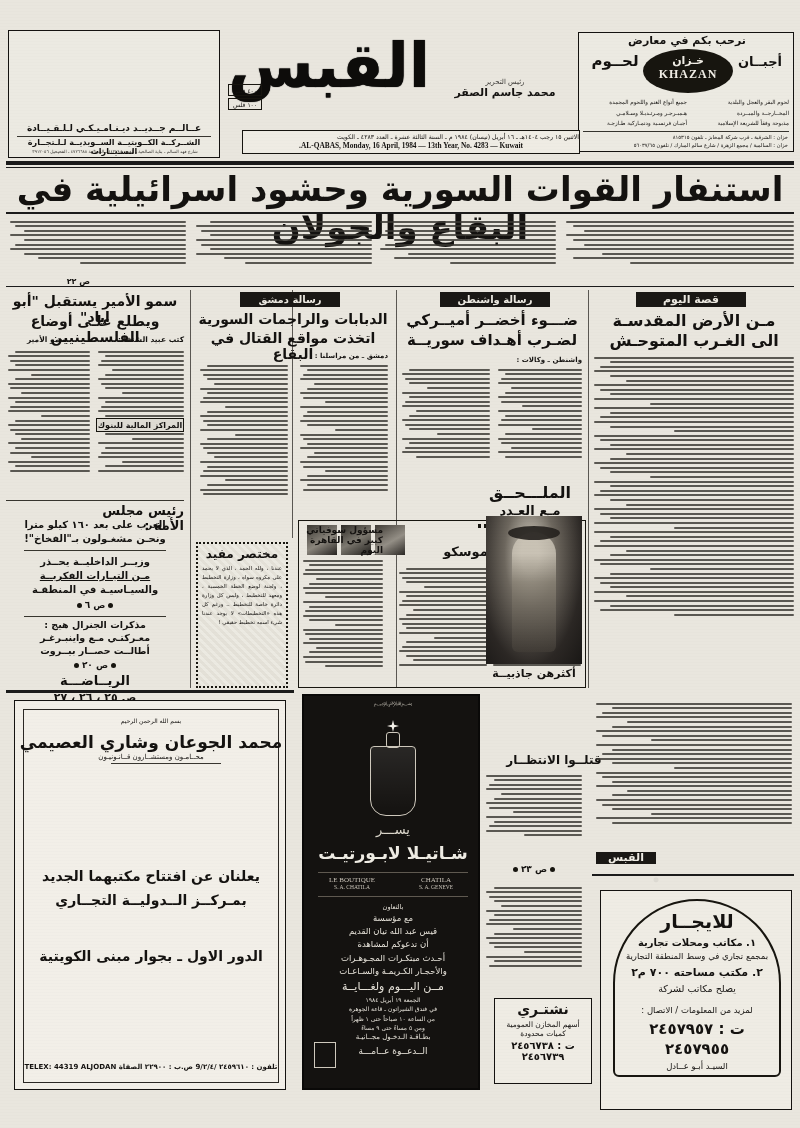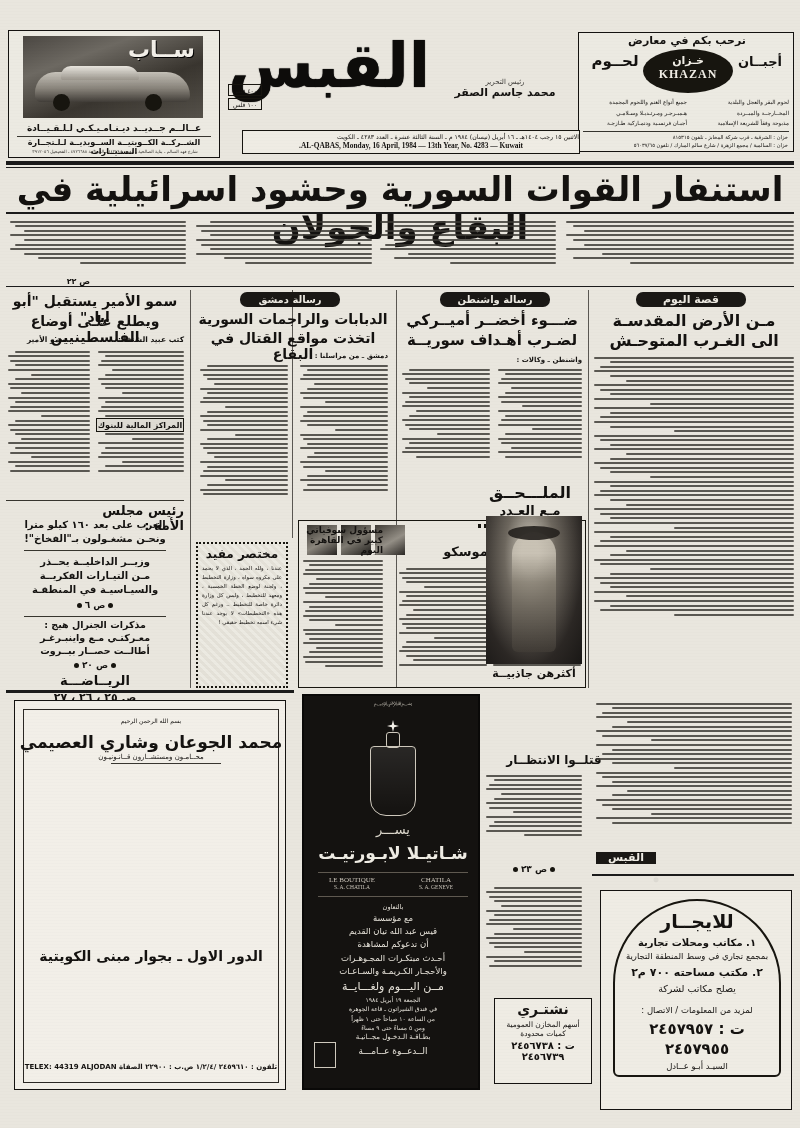--- a/index.html
+++ b/index.html
@@ -28,43 +28,33 @@
      font-size:62px;line-height:.9;text-shadow:0 0 1px #000;}
   .adbox{border:1px solid #141210;background:#eceae2;}
   .photo{background:#2a2724;}
   
   .body-lines{overflow:hidden;}
   .body-lines i{display:block;height:2px;background:#3b3833;margin:2.6px 0;opacity:.82;border-radius:1px;}
   .body-lines i.s1{width:100%}.body-lines i.s2{width:92%}.body-lines i.s3{width:97%}
   .body-lines i.s4{width:84%}.body-lines i.s5{width:72%}.body-lines i.s6{width:60%}
   .colrule{position:absolute;width:1px;background:#2a2723;opacity:.75;}
   .kicker{background:#1a1815;color:#ece9e1;text-align:center;font-weight:bold;
-     letter-spacing:1px;border-radius:7px;}
+     letter-spacing:1px;}
   .dateline{border:1px solid #16140f;text-align:center;background:#efece4;}
   .dateline .en{font-family:"Liberation Serif",serif;font-weight:bold;}
   .dot{display:inline-block;width:5px;height:5px;border-radius:50%;background:#17150f;vertical-align:middle;margin:0 3px;}
   .sep{height:1px;background:#17150f;opacity:.85;}
   .smcap{font-size:8px;}
 </style>
 </head>
 <body>
 
 <div id="page">
 
   <div class="px adbox" style="left:8px;top:30px;width:212px;height:128px;padding:3px;">
-    <div class="px photo" style="left:14px;top:5px;width:180px;height:82px;
-         background:linear-gradient(160deg,#4b4742 0%,#6d6962 28%,#39352f 62%,#55514a 100%);">
-      <div class="px" style="left:12px;top:36px;width:155px;height:30px;border-radius:26px 30px 8px 8px;
-           background:linear-gradient(180deg,#cfcbc2,#8d887f 55%,#413d38);opacity:.92;"></div>
-      <div class="px" style="left:38px;top:30px;width:78px;height:14px;border-radius:14px 18px 2px 2px;
-           background:linear-gradient(180deg,#e8e5de,#9a958c);"></div>
-      <div class="px" style="left:30px;top:58px;width:17px;height:17px;border-radius:50%;background:#17150f;"></div>
-      <div class="px" style="left:122px;top:58px;width:17px;height:17px;border-radius:50%;background:#17150f;"></div>
-      <div class="px ar hl" style="right:8px;top:2px;font-size:22px;color:#f2efe8;text-shadow:1px 1px 0 #000;">ســاب</div>
-    </div>
     <div class="ar ctr hl px" style="left:0;top:92px;width:100%;font-size:9px;letter-spacing:.5px;">عــالــم جــديــد ديـنـامـيـكـي لـلـقـيــادة</div>
     <div class="px sep" style="left:8px;top:105px;width:194px;"></div>
     <div class="ar ctr hl px" style="left:0;top:108px;width:100%;font-size:8px;">الشــركــة الكــويتيــة الســويديــة لـلـتجــارة الـسـيــارات</div>
     <div class="ar ctr px smcap" style="left:2px;top:118px;width:208px;font-size:4.4px;line-height:1.25;opacity:.85;">شارع فهد السالم ـ بناية الصالحية ـ تلفون ٤٤٢٧٨٨ ـ الفروانية ٤٧٢٦٦٨٨ ـ الفحيحيل ٣٩١٢٠٥٦</div>
   </div>
 
   <div class="px ctr" style="left:250px;top:34px;width:180px;height:82px;">
     <div id="nameplate" class="ar" style="text-align:center;padding-top:4px;">القبس</div>
   </div>
 
@@ -420,21 +410,21 @@
 
   <div class="px ar ctr hl boxed" style="left:96px;top:418px;width:88px;height:14px;line-height:14px;font-size:8px;background:#dedbd3;">المراكز المالية للبنوك</div>
 
   <div class="px sep" style="left:6px;top:500px;width:178px;"></div>
   <div class="px ar" style="left:96px;top:503px;width:88px;font-size:13px;font-weight:bold;">رئيس مجلس الأمة :</div>
   <div class="px ar ctr hl" style="left:4px;top:519px;width:182px;font-size:10px;">العرب على بعد ١٦٠ كيلو مترا</div>
   <div class="px ar ctr hl" style="left:4px;top:533px;width:182px;font-size:10px;">ونحـن مشغـولون بـ"الفخاخ"!</div>
   <div class="px sep" style="left:24px;top:550px;width:142px;"></div>
 
   <div class="px ar ctr hl" style="left:4px;top:556px;width:182px;font-size:10px;">وزيــر الداخليــة يحــذر</div>
-  <div class="px ar ctr hl" style="left:4px;top:570px;width:182px;font-size:10px;">مـن التيـارات الفكريــة</div>
+  <div class="px ar ctr hl" style="left:4px;top:570px;width:182px;font-size:10px;text-decoration:underline;">مـن التيـارات الفكريــة</div>
   <div class="px ar ctr hl" style="left:4px;top:584px;width:182px;font-size:10px;">والسيـاسيـة في المنطقـة</div>
   <div class="px ctr ar" style="left:4px;top:600px;width:182px;font-size:9px;font-weight:bold;">
     <span class="dot"></span><span>ص ٦</span><span class="dot"></span>
   </div>
   <div class="px sep" style="left:24px;top:616px;width:142px;"></div>
 
   <div class="px ar ctr hl" style="left:4px;top:620px;width:182px;font-size:9.5px;">مذكرات الجنرال هيج :</div>
   <div class="px ar ctr hl" style="left:4px;top:633px;width:182px;font-size:9.5px;">معـركتـي مـع واينبـرغـر</div>
   <div class="px ar ctr hl" style="left:4px;top:646px;width:182px;font-size:9.5px;">أطالــت حصــار بيــروت</div>
   <div class="px ctr ar" style="left:4px;top:660px;width:182px;font-size:9px;font-weight:bold;">
@@ -588,22 +578,24 @@
   </div>
 
   <div class="px rule" style="left:6px;top:690px;width:288px;height:3px;"></div>
 
   <div class="px adbox" style="left:14px;top:700px;width:272px;height:390px;background:#f2efe8;">
     <div class="px boxed" style="left:8px;top:8px;width:256px;height:374px;border:1px solid #2a2723;"></div>
     <div class="px ar ctr" style="left:0;top:16px;width:272px;font-size:6px;">بسم الله الرحمن الرحيم</div>
     <div class="px ar ctr hl" style="left:0;top:32px;width:272px;font-size:17px;">محمد الجوعان وشاري العصيمي</div>
     <div class="px ar ctr" style="left:0;top:52px;width:272px;font-size:7px;">محــامـون ومستشــارون قــانـونيـون</div>
     <div class="px sep" style="left:96px;top:62px;width:110px;"></div>
+    <div class="px ar ctr hl" style="left:0;top:168px;width:272px;font-size:14px;">يعلنان عن افتتاح مكتبهما الجديد</div>
+    <div class="px ar ctr hl" style="left:0;top:192px;width:272px;font-size:14px;">بمـركــز الــدوليــة التجــاري</div>
     <div class="px ar ctr hl" style="left:0;top:216px;width:272px;font-size:14px;margin-top:32px;">الدور الاول ـ بجوار مبنى الكويتية</div>
-    <div class="px ar ctr" style="left:6px;top:362px;width:260px;font-size:7px;font-weight:bold;">تلفون : ٢٤٥٩٦١٠ /١/٢/٤  ص.ب : ٢٢٩٠٠ الصفاة   TELEX: 44319 ALJODAN</div>
+    <div class="px ar ctr" style="left:6px;top:362px;width:260px;font-size:7px;font-weight:bold;">تلفون : ٢٤٥٩٦١٠ /9/٢/٤  ص.ب : ٢٢٩٠٠ الصفاة   TELEX: 44319 ALJODAN</div>
   </div>
 
   <div class="px" style="left:302px;top:694px;width:178px;height:396px;background:#141210;border:2px solid #0a0908;padding:4px;">
     <div class="px ar ctr" style="left:0;top:4px;width:178px;font-size:5px;color:#c8c3b8;">﷽</div>
     <div class="px" style="left:56px;top:22px;width:66px;height:100px;">
       <div class="px" style="left:10px;top:28px;width:46px;height:70px;border:1px solid #cfc9bd;border-radius:4px 4px 16px 16px;
            background:linear-gradient(180deg,rgba(255,255,255,.09),rgba(255,255,255,0));"></div>
       <div class="px" style="left:26px;top:14px;width:14px;height:16px;border:1px solid #cfc9bd;border-radius:3px;"></div>
       <div class="px" style="left:27px;top:2px;width:12px;height:12px;background:#f4f1ea;
            clip-path:polygon(50% 0,60% 40%,100% 50%,60% 60%,50% 100%,40% 60%,0 50%,40% 40%);"></div>

